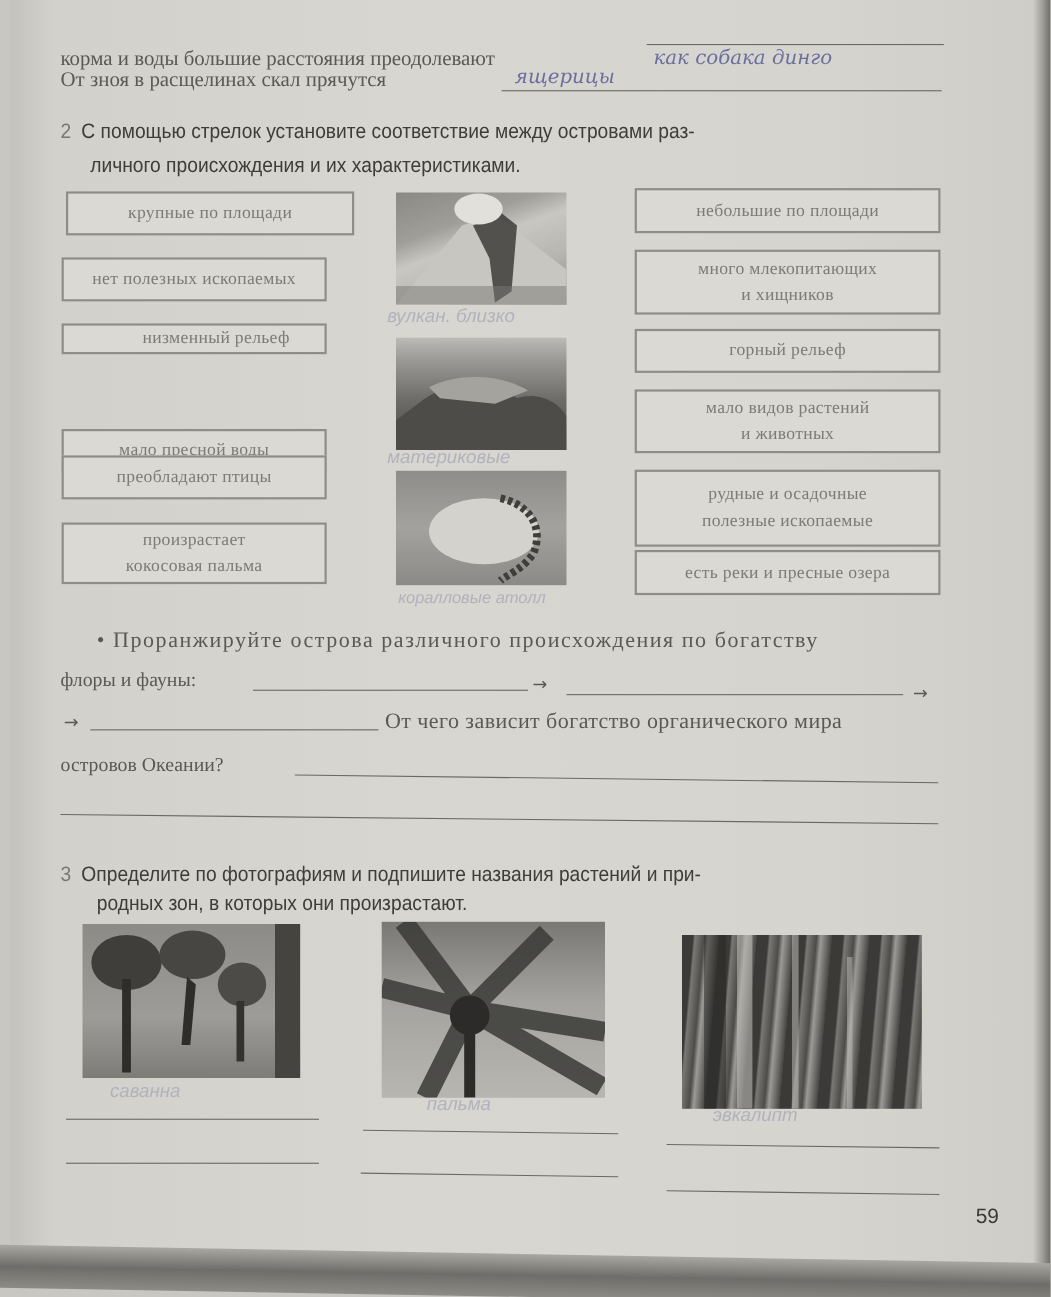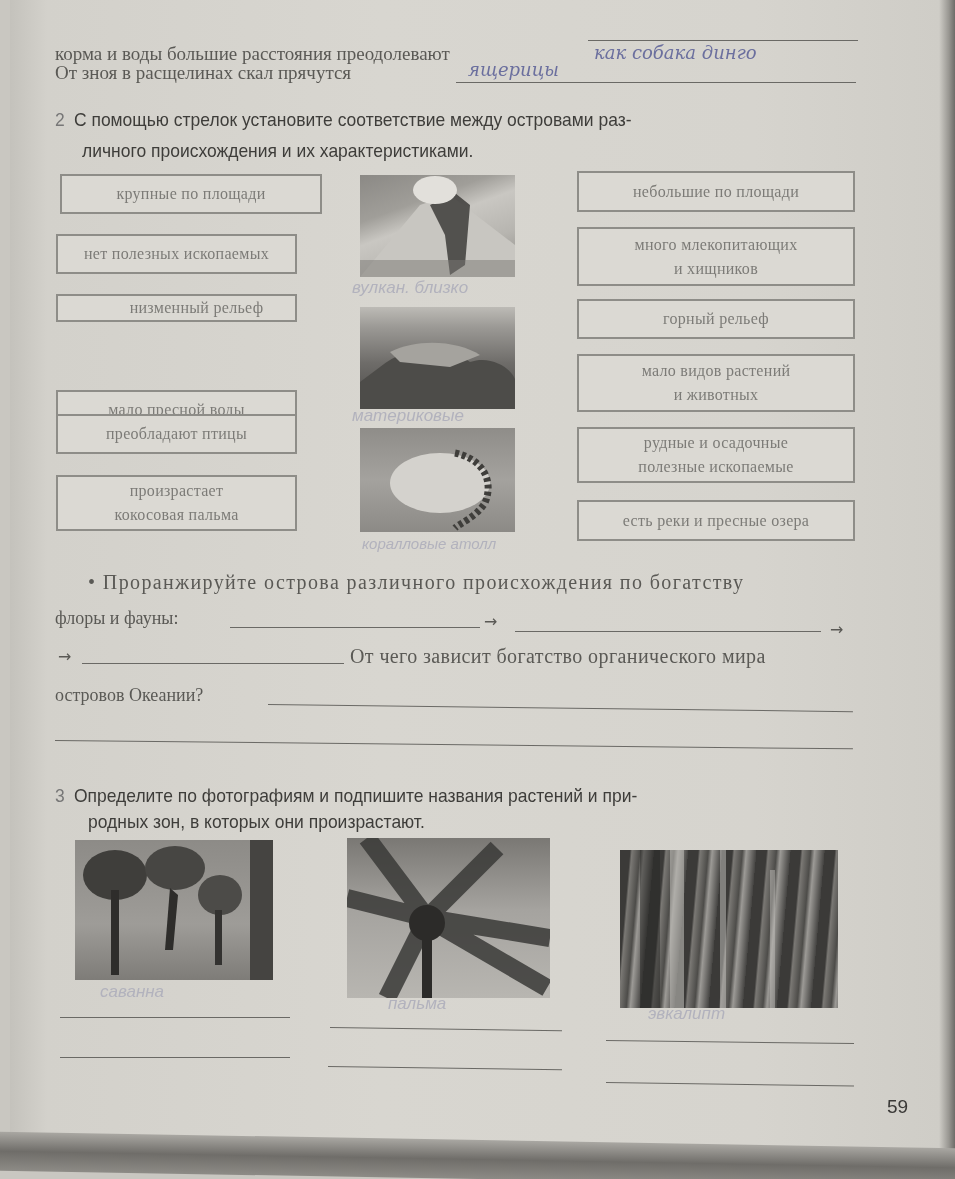--- a/index.html
+++ b/index.html
@@ -101,21 +101,21 @@
   <div class="box" style="left:567px; top:171px; width:278px; height:41px;">
       <span>небольшие по площади</span>
     </div>
   <div class="box" style="left:567px; top:227px; width:278px; height:59px; white-space:pre-line;"><span>много млекопитающих
 и хищников</span></div>
   <div class="box" style="left:567px; top:299px; width:278px; height:40px;">
       <span>горный рельеф</span>
     </div>
   <div class="box" style="left:567px; top:354px; width:278px; height:58px; white-space:pre-line;"><span>мало видов растений
 и животных</span></div>
-  <div class="box" style="left:567px; top:427px; width:278px; height:56px; white-space:pre-line;"><span>рудные и осадочные
+  <div class="box" style="left:567px; top:427px; width:278px; height:70px; white-space:pre-line;"><span>рудные и осадочные
 полезные ископаемые</span></div>
   <div class="box" style="left:567px; top:500px; width:278px; height:41px;">
       <span>есть реки и пресные озера</span>
     </div>
 
   <div class="photo" style="left:350px; top:175px; width:155px; height:102px; background: linear-gradient(160deg, #8b8985 0%, #a09e99 30%, #c9c7c2 45%, #b7b5b0 70%, #8a8884 100%);">
     <svg width="155" height="102">
       <polygon points="0,102 60,30 90,20 155,70 155,102" fill="#c8c6c1"></polygon>
       <polygon points="70,30 95,18 110,30 105,90 90,100 85,60" fill="#3d3c3a" opacity="0.85"></polygon>
       <ellipse cx="75" cy="15" rx="22" ry="14" fill="#e2e0db"></ellipse>

